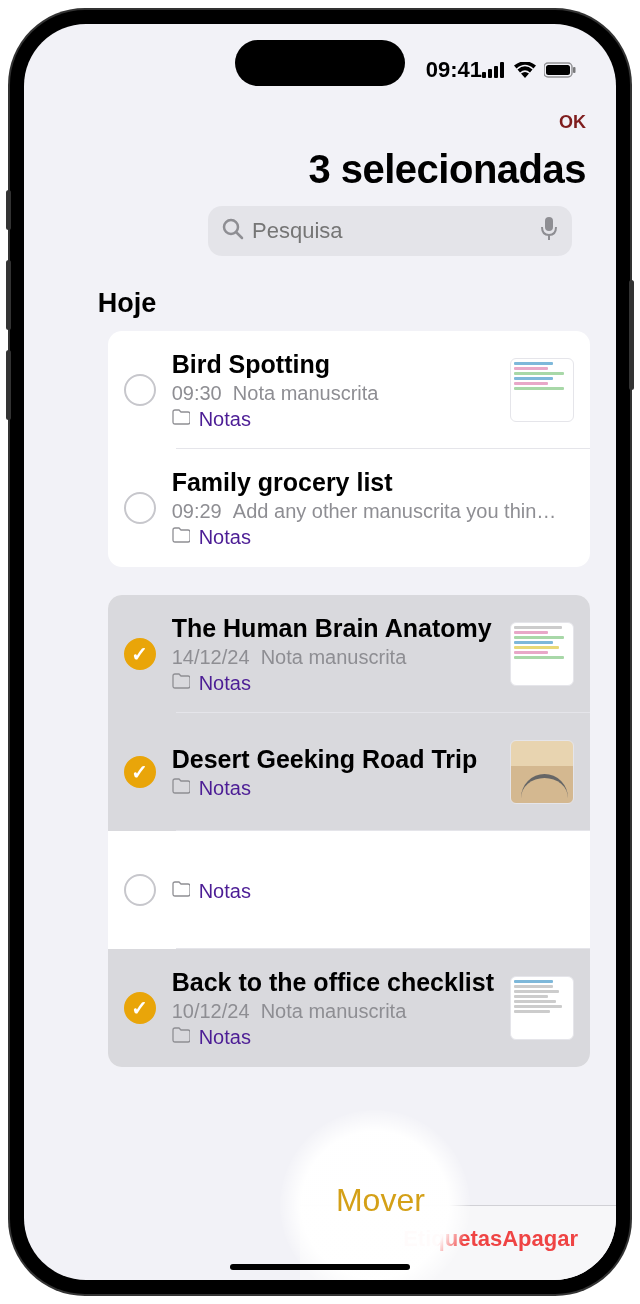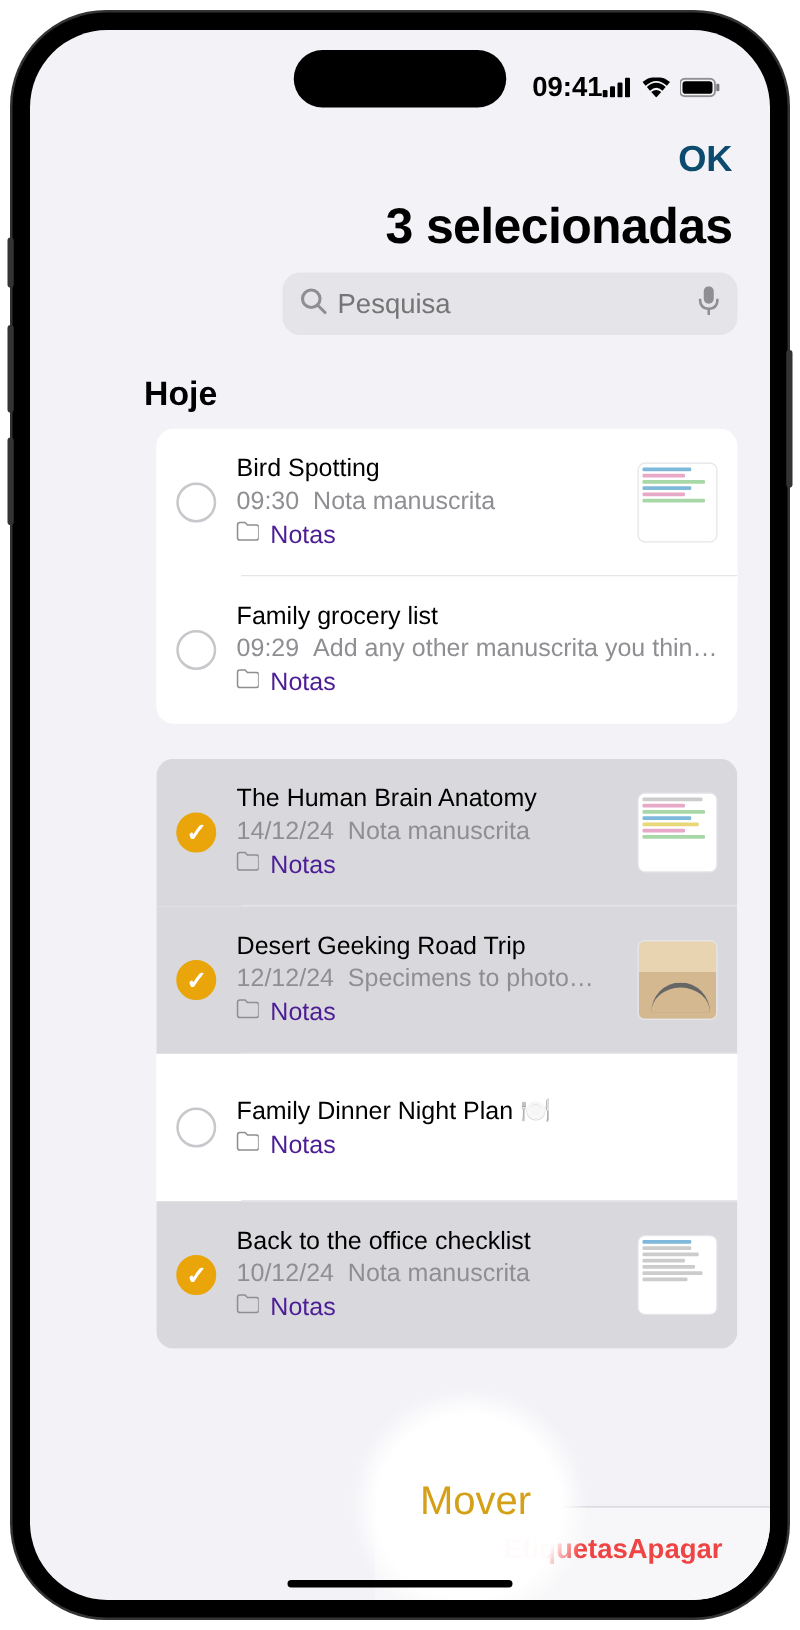--- a/index.html
+++ b/index.html
@@ -73,36 +73,36 @@
     
     .signal-icon, .wifi-icon, .battery-icon { display: inline-flex; }
     
     .nav-bar {
       display: flex;
       justify-content: flex-end;
       padding: 18px 30px 8px;
     }
     
     .ok-btn {
-      color: #0c4a6e;
-      font-size: 29px;
+      color: #7f1d1d;
+      font-size: 18px;
       font-weight: 600;
       background: none;
       border: none;
     }
     
     .title {
       font-size: 40px;
       font-weight: 700;
       padding: 6px 30px 14px;
       letter-spacing: -0.5px;
     }
     
     .search-bar {
-      margin: 0 26px 20px;
+      margin: 0 44px 20px;
       background: #e4e4e9;
       border-radius: 14px;
       height: 50px;
       display: flex;
       align-items: center;
       padding: 0 14px;
     }
     
     .search-icon { color: #8e8e93; margin-right: 8px; }
     .search-input {
@@ -177,22 +177,22 @@
     .checkbox.checked::after {
       content: '✓';
       color: #fff;
       font-size: 20px;
       font-weight: bold;
     }
     
     .note-content { flex: 1; min-width: 0; }
     
     .note-title {
-      font-size: 20px;
-      font-weight: 400;
+      font-size: 25px;
+      font-weight: 700;
       margin-bottom: 3px;
       white-space: nowrap;
       overflow: hidden;
       text-overflow: ellipsis;
     }
     
     .note-meta {
       font-size: 20px;
       color: #8e8e93;
       white-space: nowrap;
@@ -428,36 +428,32 @@
               <div class="thumb-line tb"></div>
               <div class="thumb-line ty"></div>
               <div class="thumb-line tp"></div>
               <div class="thumb-line tg"></div>
           </div>
         </div>
         <div class="note-item selected">
           <div class="checkbox checked"></div>
           <div class="note-content">
             <div class="note-title">Desert Geeking Road Trip</div>
-            <div class="note-meta">
-              <span class="note-time">12/12/24</span>&nbsp;&nbsp;<span>Specimens to photo…</span>
-            </div>
             <div class="note-folder">
               <span class="folder-icon-small"><svg viewBox="0 0 18 14">
                     <path d="M1 2 Q1 0 3 0 L7 0 L9 2 L16 2 Q18 2 18 4 L18 12 Q18 14 16 14 L3 14 Q1 14 1 12 Z" fill="none" stroke="#8e8e93" stroke-width="1.3"></path>
                   </svg></span>
               <span>Notas</span>
             </div>
           </div>
           <div class="thumb thumb-road"></div>
         </div>
         <div class="note-item">
           <div class="checkbox"></div>
           <div class="note-content">
-            <div class="note-title">Family Dinner Night Plan 🍽️</div>
             <div class="note-folder">
               <span class="folder-icon-small"><svg viewBox="0 0 18 14">
                     <path d="M1 2 Q1 0 3 0 L7 0 L9 2 L16 2 Q18 2 18 4 L18 12 Q18 14 16 14 L3 14 Q1 14 1 12 Z" fill="none" stroke="#8e8e93" stroke-width="1.3"></path>
                   </svg></span>
               <span>Notas</span>
             </div>
           </div>
         </div>
         <div class="note-item selected">
           <div class="checkbox checked"></div>

